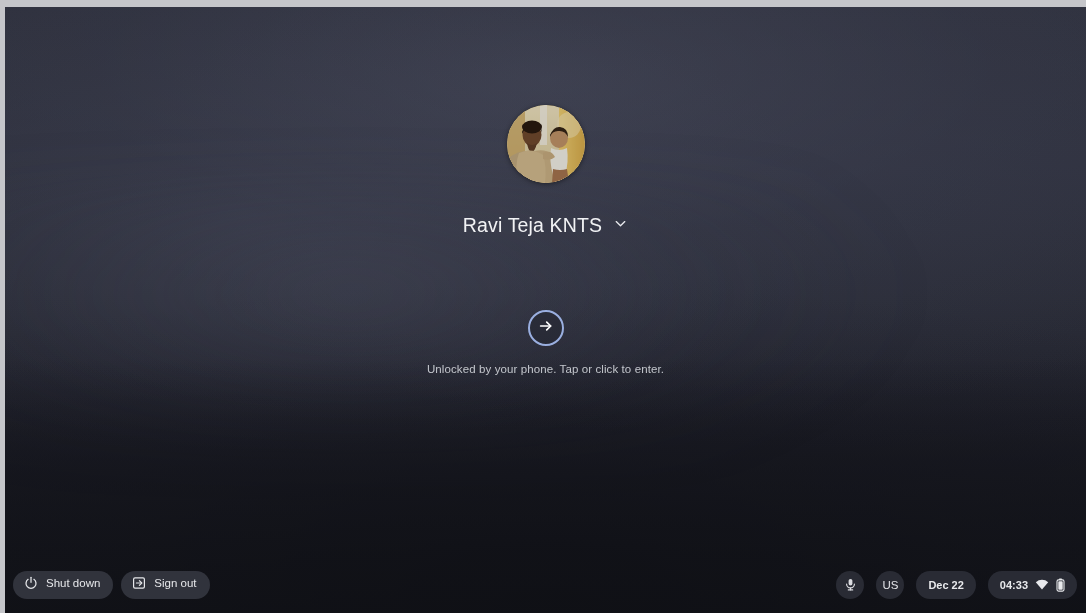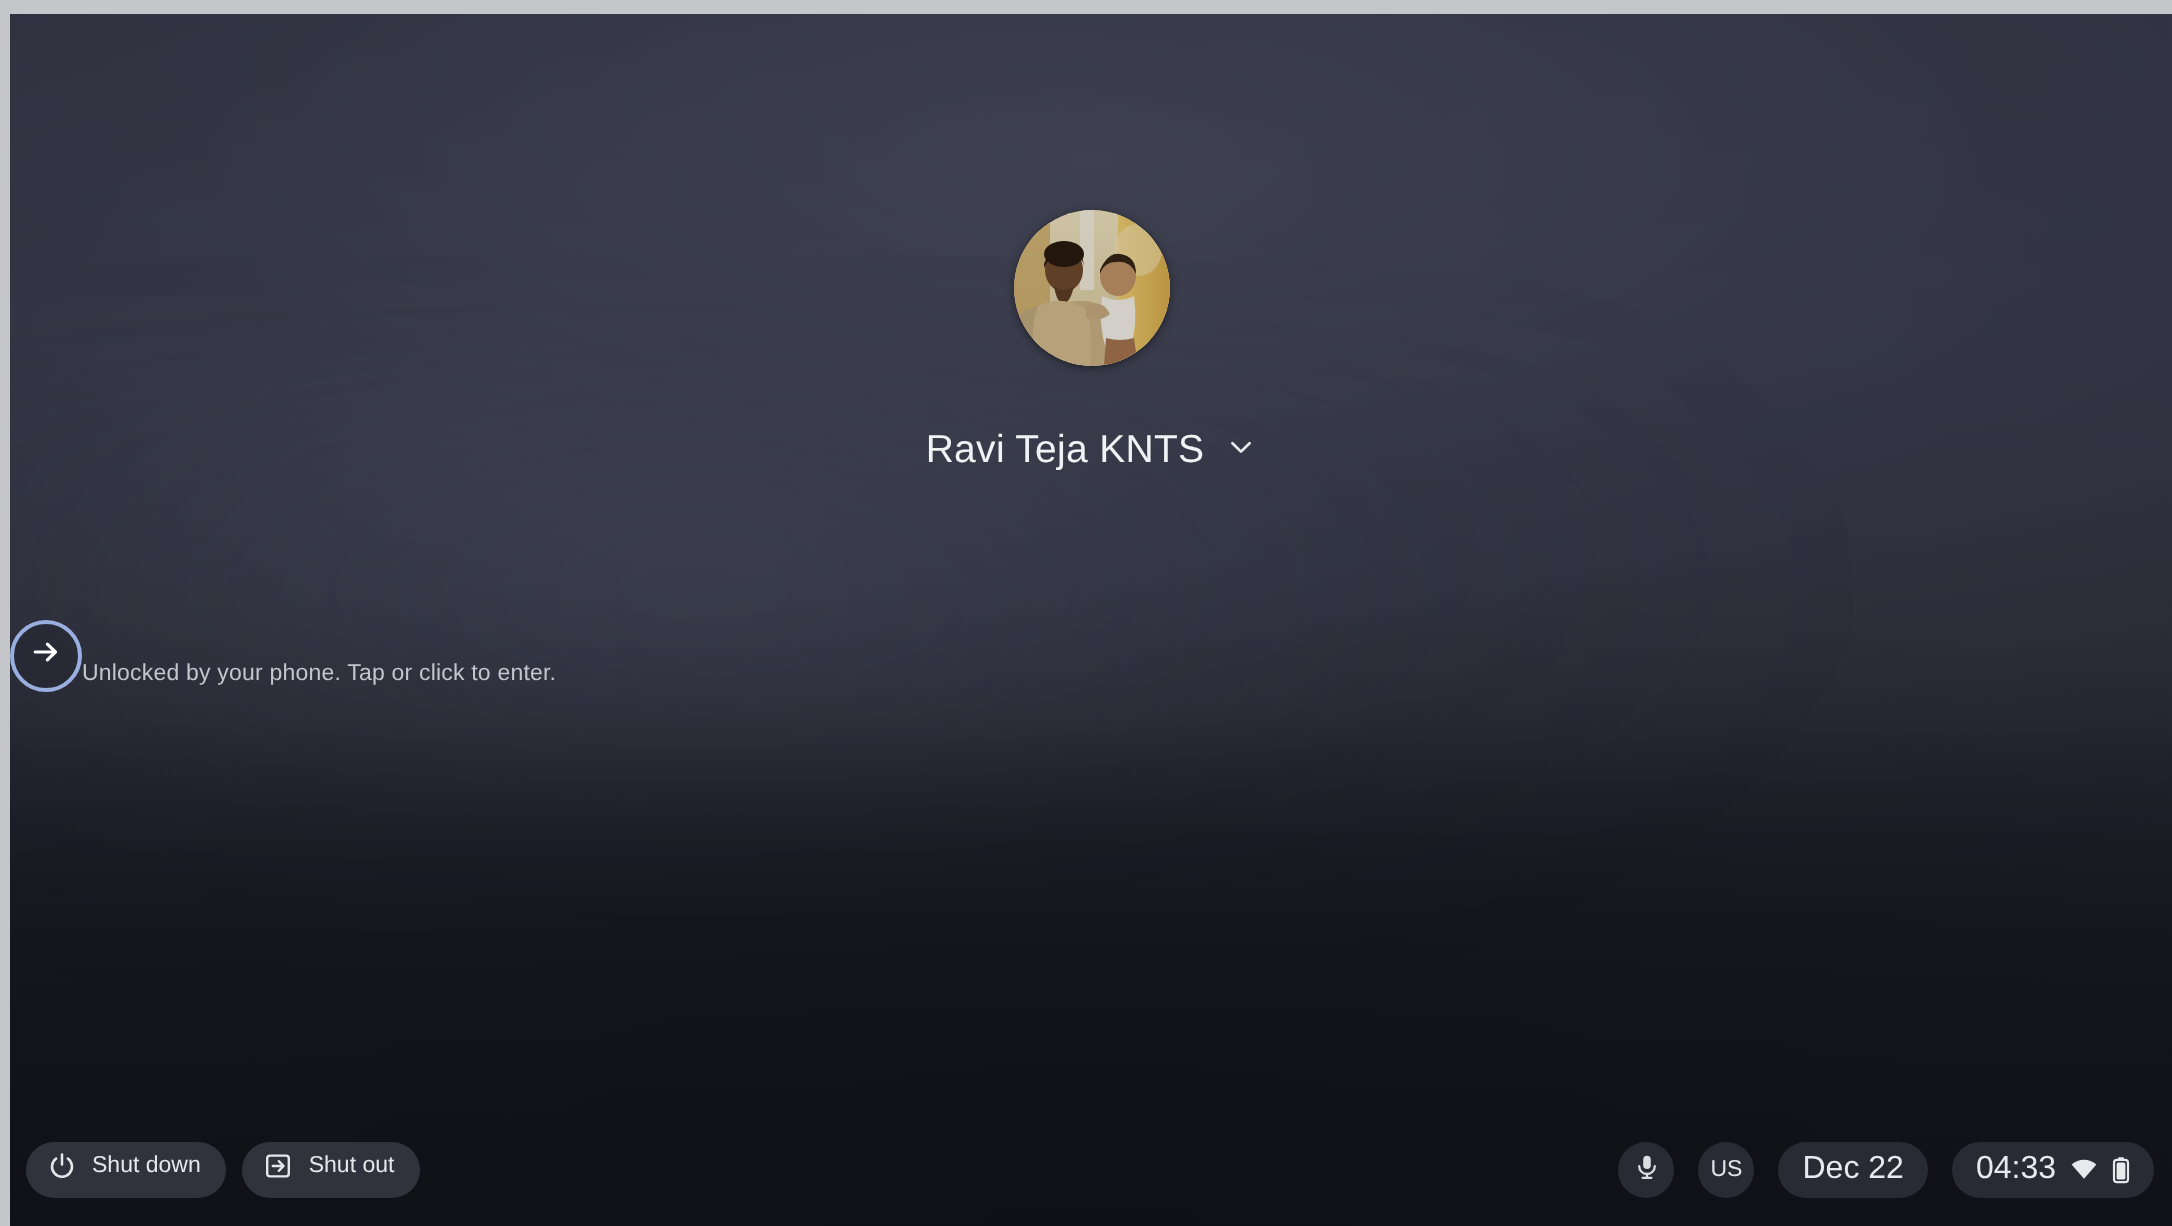--- a/index.html
+++ b/index.html
@@ -105,21 +105,21 @@
   }
   #user-chevron { display: block; }
 
   
   #unlock-area {
     position: absolute;
     left: 0;
     top: 303px;
     width: 100%;
     display: flex;
-    flex-direction: row;
+    flex-direction: column;
     align-items: center;
   }
 
   #unlock-arrow-button {
     width: 36px;
     height: 36px;
     border-radius: 50%;
     border: 2px solid #9aafe0;
     background: rgba(36,38,50,0.55);
     display: flex;
@@ -194,22 +194,22 @@
 
   .tray-pill {
     height: 28px;
     display: flex;
     align-items: center;
     gap: 7px;
     padding: 0 12px;
     border-radius: 14px;
     background: rgba(48,50,60,0.80);
     color: #e8e9ec;
-    font-size: 16px;
-    font-weight: 400;
+    font-size: 11px;
+    font-weight: 700;
     white-space: nowrap;
     cursor: pointer;
   }
   .tray-pill svg { display: block; flex: none; }
 </style>
 </head>
 <body>
 
 <div id="screen-frame">
   <div id="lock-screen">
@@ -295,21 +295,21 @@
         </div>
 
         <div class="shelf-pill">
           <span>
             <svg width="14" height="14" viewBox="0 0 14 14" fill="none" xmlns="http://www.w3.org/2000/svg">
               <rect x="1.6" y="1.8" width="10.8" height="10.4" rx="1.4" stroke="#e6e7ea" stroke-width="1.2"></rect>
               <path d="M4.4 7 H9.4" stroke="#e6e7ea" stroke-width="1.2" stroke-linecap="round"></path>
               <path d="M7.4 4.6 L9.8 7 L7.4 9.4" stroke="#e6e7ea" stroke-width="1.2" stroke-linecap="round" stroke-linejoin="round"></path>
             </svg>
           </span>
-          <span>Shut out</span>
+          <span>Sign out</span>
         </div>
       </div>
 
       <div id="shelf-right">
 
         <div class="tray-round">
           <span>
             <svg width="15" height="15" viewBox="0 0 15 15" fill="none" xmlns="http://www.w3.org/2000/svg">
               <rect x="5.6" y="1.9" width="3.8" height="6.6" rx="1.9" fill="#dcdde1"></rect>
               <path d="M3.6 7.1 A3.9 3.9 0 0 0 11.4 7.1" stroke="#dcdde1" stroke-width="1.15" stroke-linecap="round"></path>

